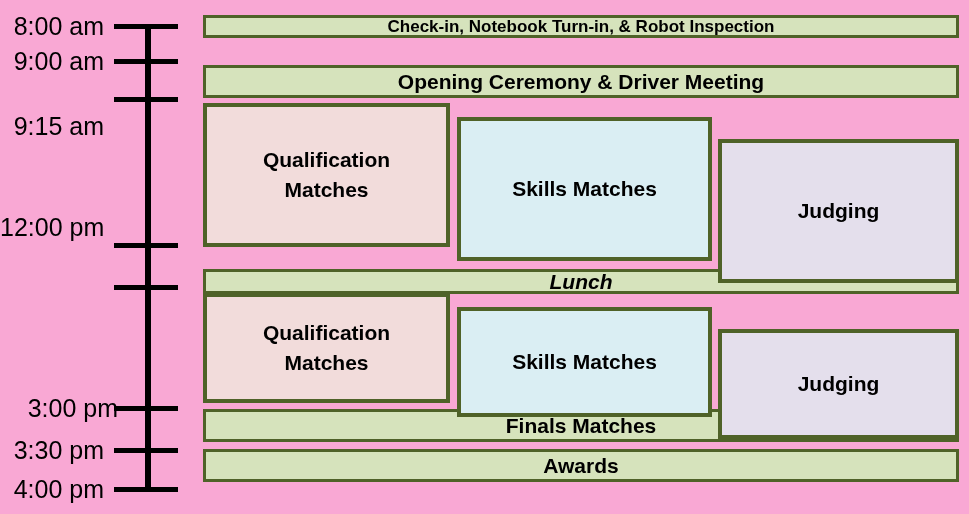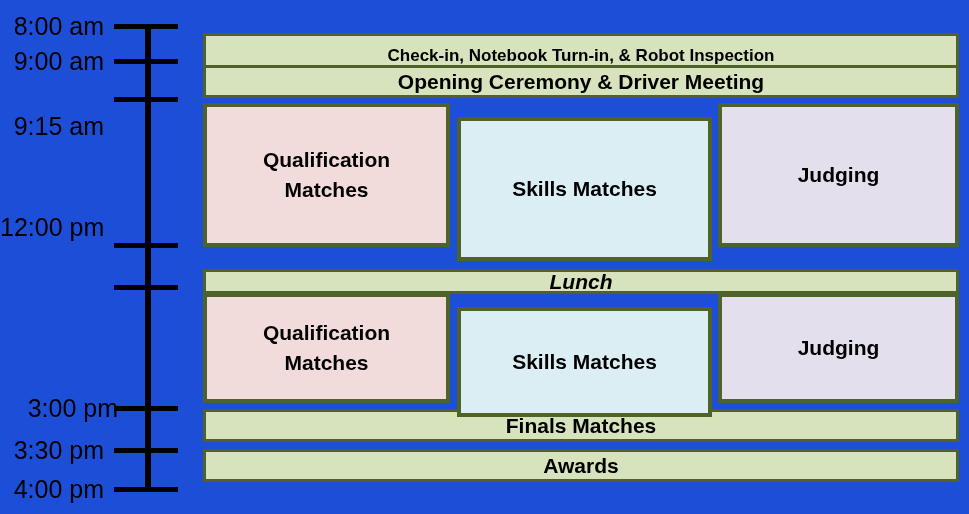--- a/index.html
+++ b/index.html
@@ -1,54 +1,54 @@
 <!DOCTYPE html>
 <html><head>
 <meta charset="utf-8">
 <style>
   html,body{margin:0;padding:0;background:#ffffff;}
   .canvas{
-    position:relative;width:969px;height:514px;background:#1d4ed8;overflow:hidden;
+    position:relative;width:969px;height:514px;background:#f9a8d4;overflow:hidden;
     font-family:"Liberation Sans","DejaVu Sans",sans-serif;color:#000;
   }
   
   .tlabel{
     position:absolute;left:0;width:104px;height:32px;line-height:32px;
     text-align:right;font-size:25px;color:#000;white-space:nowrap;
   }
   .t0{top:10px;} .t1{top:45px;} .t2{top:83px;margin-top:27px;} .t3{top:211px;}
   .t4{top:271px;} .t5{top:392px;padding-left:14px;} .t6{top:434px;} .t7{top:473px;}
   .axis-line{position:absolute;left:145px;top:24px;width:6px;height:468px;background:#000;}
   .tick{position:absolute;left:114px;width:64px;height:5px;background:#000;}
   .k0{top:24px;} .k1{top:59px;} .k2{top:97px;} .k3{top:243px;}
   .k4{top:285px;} .k5{top:406px;} .k6{top:448px;} .k7{top:487px;}
   
   .bar{
     position:absolute;left:203px;width:756px;box-sizing:border-box;
     background:#D6E3BC;border:3px solid #4F6228;
     display:flex;align-items:center;justify-content:center;
     font-weight:bold;font-size:21px;text-align:center;
   }
-  .ev-checkin{top:33px;height:46px;font-size:17px;align-items:center;}
+  .ev-checkin{top:15px;height:23px;font-size:17px;align-items:center;}
   .ev-opening{top:65px;height:33px;}
   .ev-lunch{top:269px;height:25px;font-style:italic;}
   .ev-finals{top:409px;height:33px;}
   .ev-awards{top:449px;height:33px;}
   
   .block{
     position:absolute;box-sizing:border-box;border:4px solid #4F6228;
     display:flex;align-items:center;justify-content:center;
     font-weight:bold;font-size:21px;line-height:30px;text-align:center;
   }
   .block span{display:inline-block;max-width:215px;}
   .row1{top:103px;height:144px;}
   .row2{top:293px;height:110px;}
   .col-qual{left:203px;width:247px;background:#F2DCDB;}
   .col-skills{left:457px;width:255px;background:#DAEEF3;margin-top:14px;}
-  .col-judging{left:718px;width:241px;background:#E4DFEC;}
+  .col-judging{left:718px;width:241px;background:#E4DFEC;margin-top:36px;}
 </style>
 </head>
 <body>
 
 <div class="canvas">
 
   <div class="tlabel t0">8:00 am</div>
   <div class="tlabel t1">9:00 am</div>
   <div class="tlabel t2">9:15 am</div>
   <div class="tlabel t3">12:00 pm</div>

